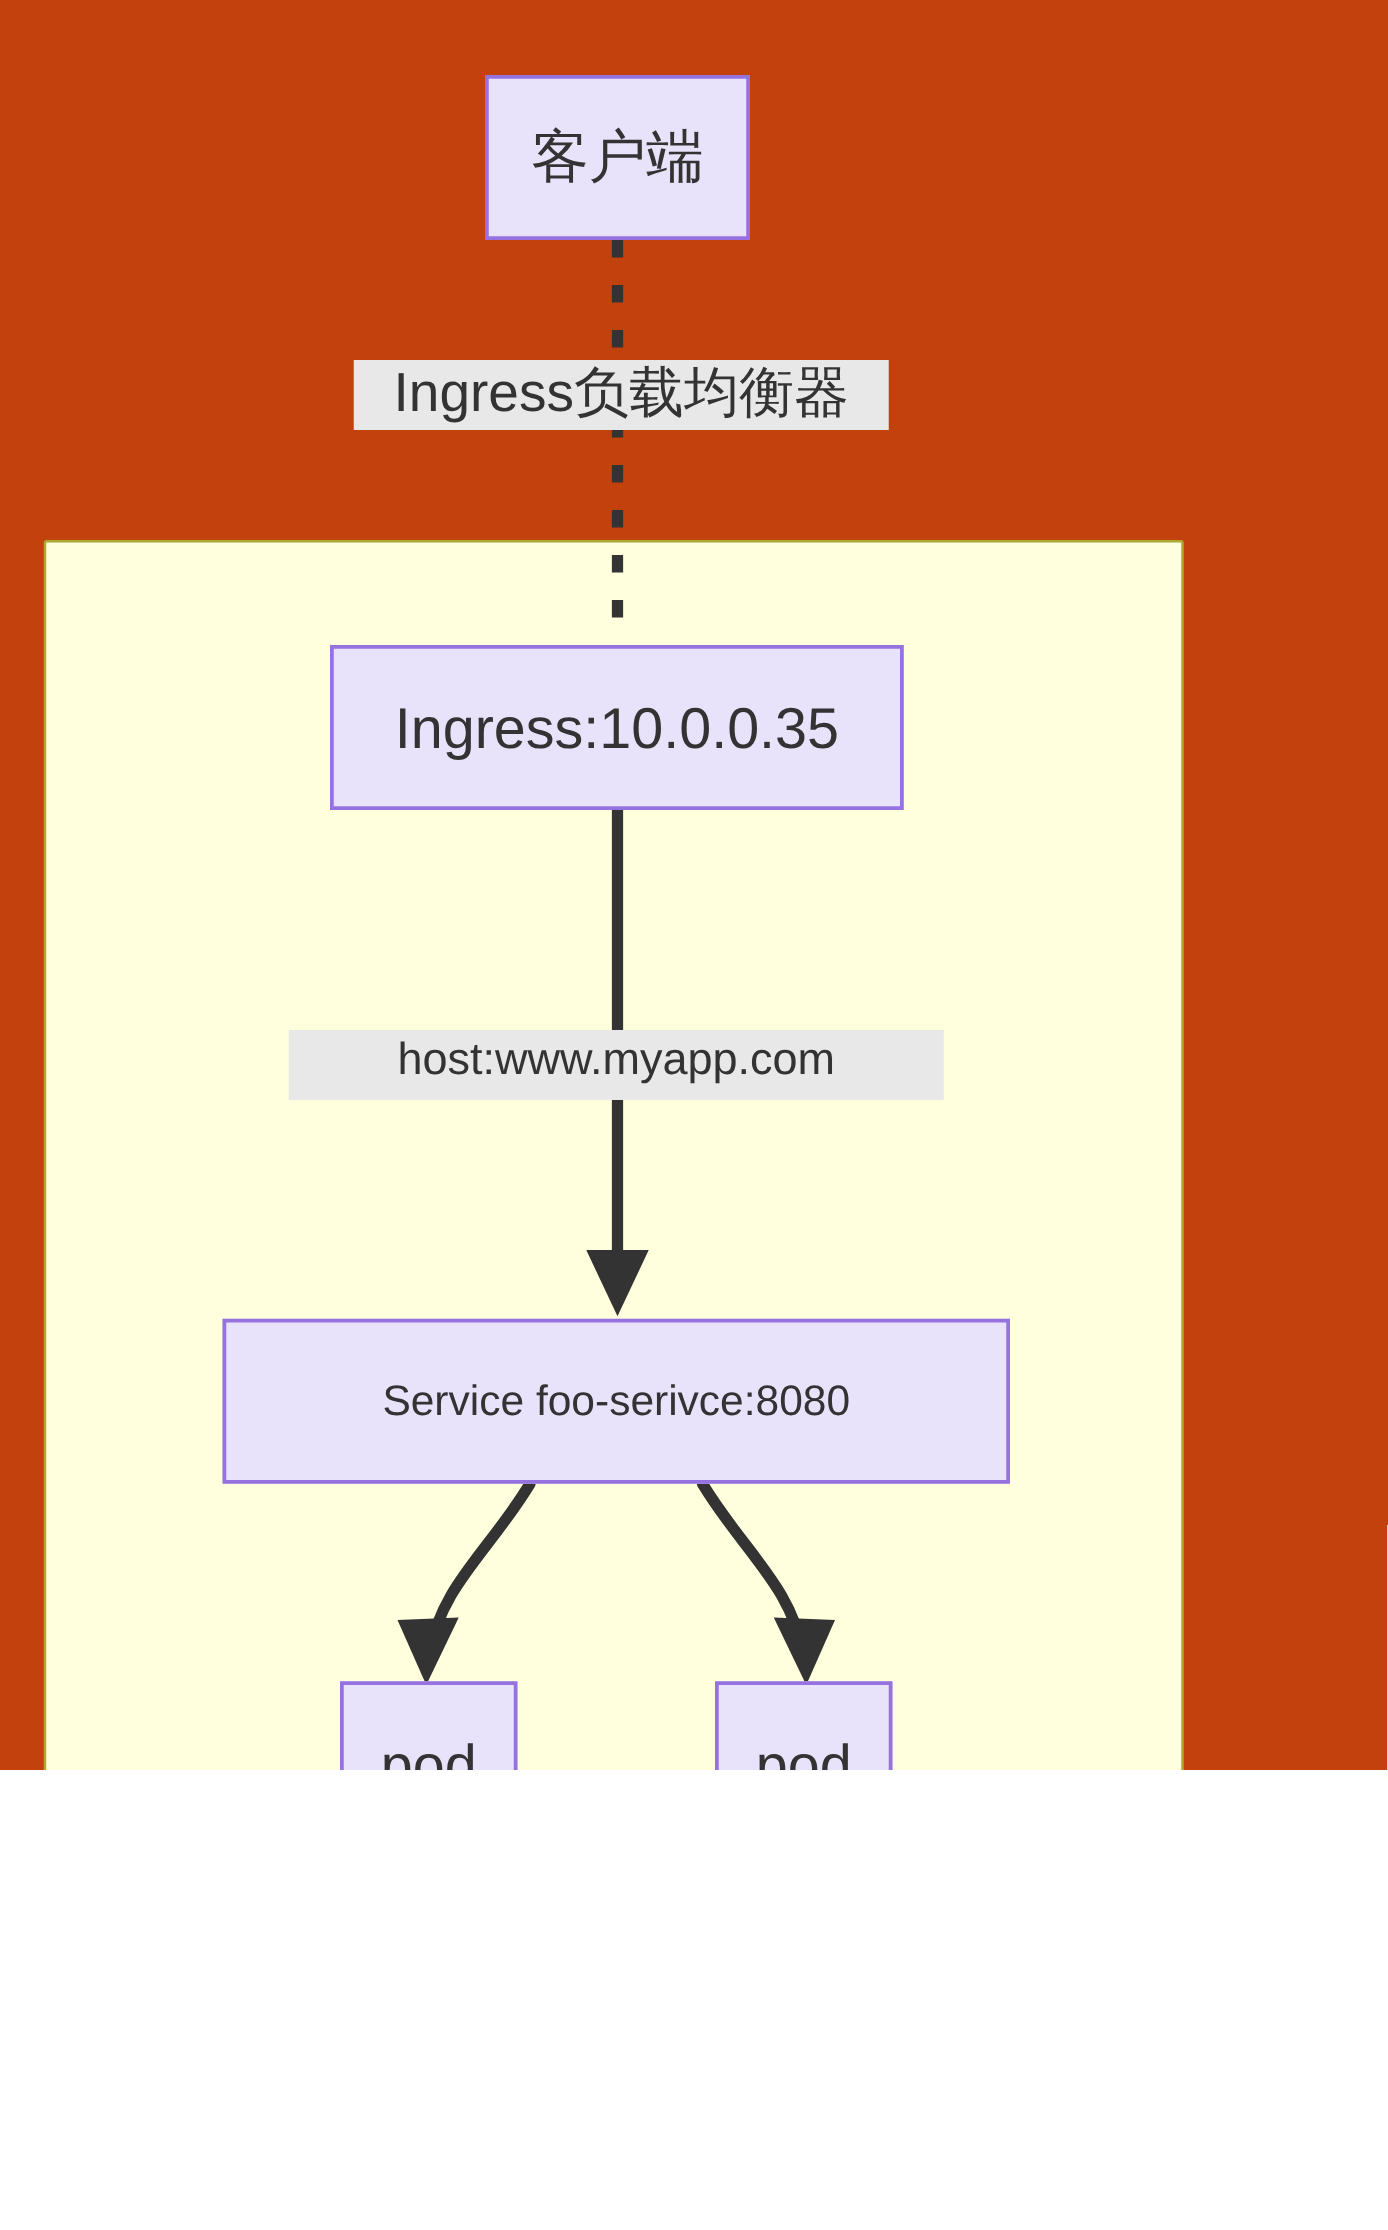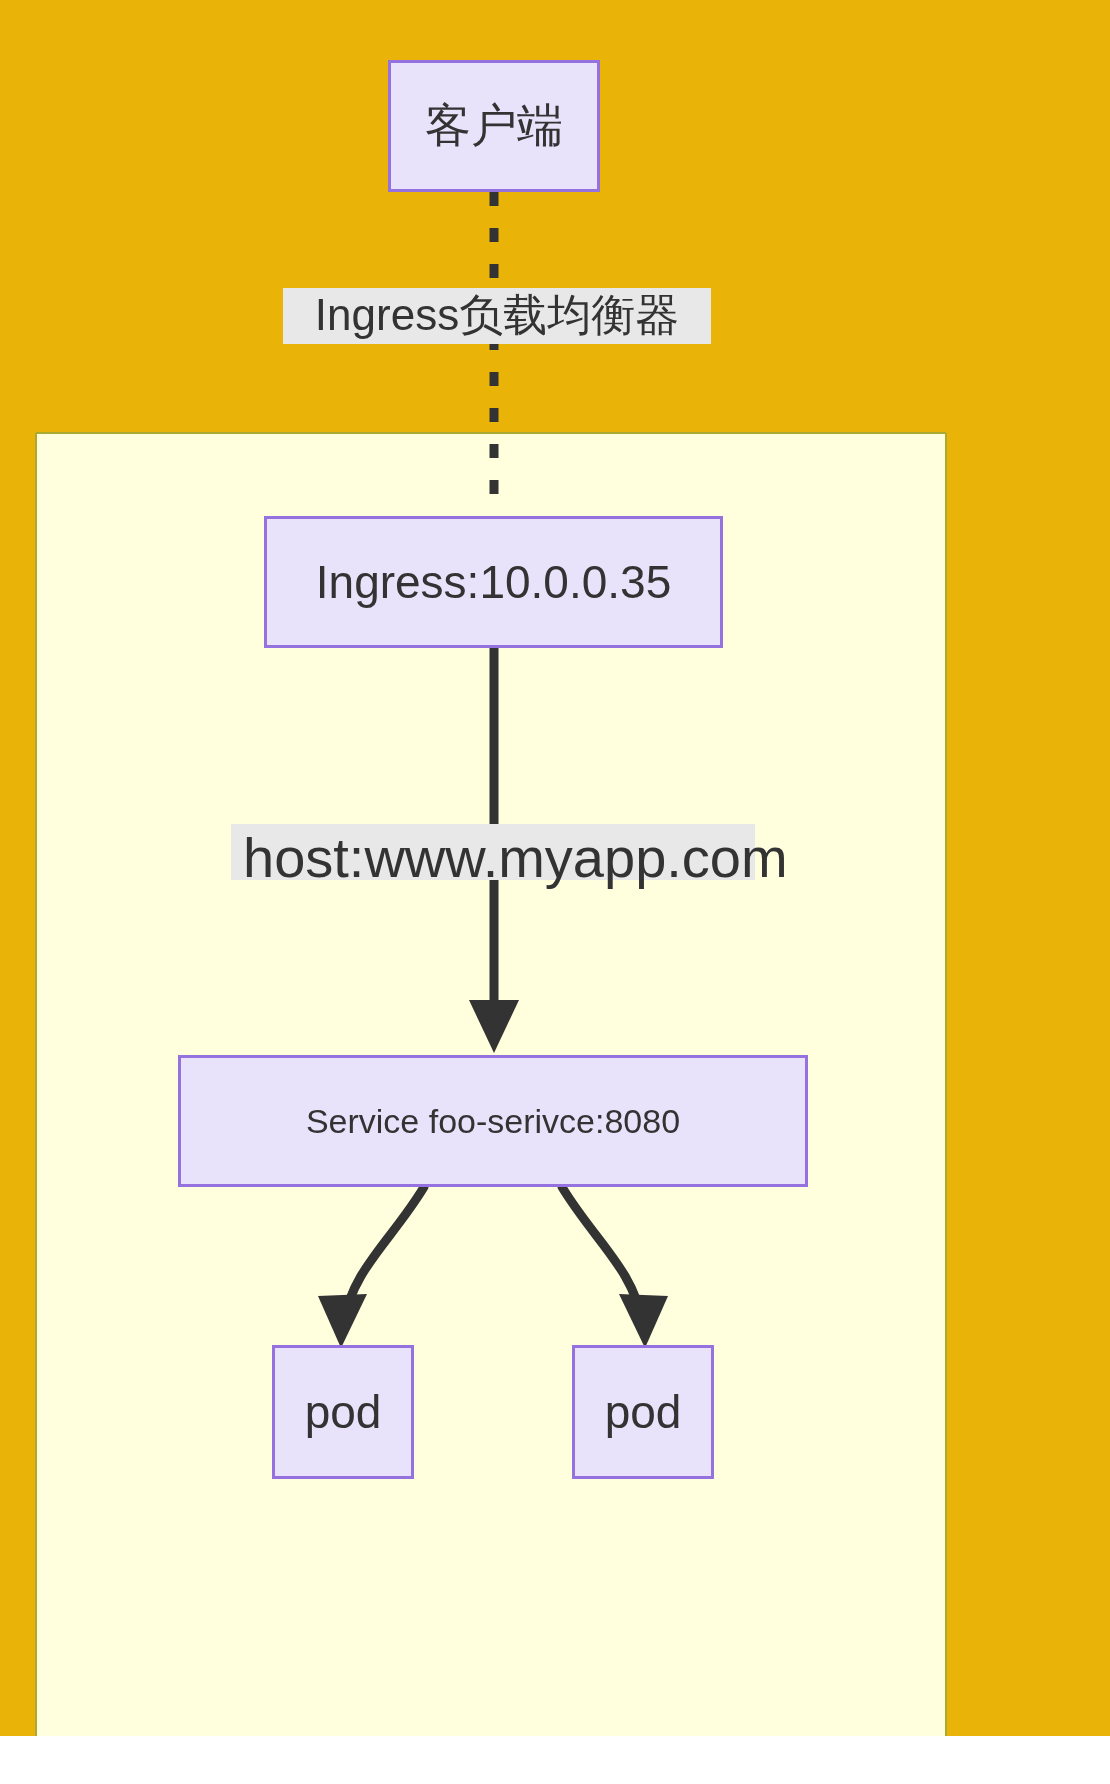--- a/index.html
+++ b/index.html
@@ -6,22 +6,22 @@
     margin: 0;
     padding: 0;
     background: #ffffff;
   }
   body {
     font-family: "Liberation Sans", "DejaVu Sans", sans-serif;
   }
   #stage {
     position: relative;
     width: 1110px;
-    height: 1736px;
-    background: #eab308;
+    height: 1416px;
+    background: #c2410c;
     overflow: hidden;
   }
   #diagram-svg {
     position: absolute;
     left: 0;
     top: 0;
     width: 1110px;
     height: 1784px;
   }
   .node-box {
@@ -34,42 +34,42 @@
     justify-content: center;
     color: #333333;
     white-space: nowrap;
   }
   .edge-label {
     position: absolute;
     background: #e8e8e8;
     color: #333333;
     white-space: nowrap;
     line-height: 1.15;
-    padding: 2px 12px;
+    padding: 2px 0;
     box-sizing: border-box;
     text-align: center;
   }
   .cluster-box {
     position: absolute;
     box-sizing: border-box;
     background: #ffffde;
     border: 2px solid #aaaa33;
     border-radius: 2px;
   }
 
   
   #client-node   { left: 388px; top: 60px;   width: 212px; height: 132px; font-size: 46px; }
   #cluster       { left: 35px;  top: 432px;  width: 912px; height: 1318px; }
   #ingress-node  { left: 264px; top: 516px;  width: 459px; height: 132px; font-size: 46px; align-items: center; }
   #service-node  { left: 178px; top: 1055px; width: 630px; height: 132px; font-size: 34px; }
   #pod-left      { left: 272px; top: 1345px; width: 142px; height: 134px; font-size: 46px; }
   #pod-right     { left: 572px; top: 1345px; width: 142px; height: 134px; font-size: 46px; }
 
   #label-ingress-lb { left: 283px; top: 288px;  width: 428px; height: 56px;  font-size: 44px; }
-  #label-host       { left: 231px; top: 824px;  width: 524px; height: 56px;  font-size: 56px; }
+  #label-host       { left: 231px; top: 824px;  width: 524px; height: 56px;  font-size: 36px; }
 </style>
 </head>
 <body>
 
 <div id="stage">
 
   <div class="cluster-box" id="cluster"></div>
 
   <svg id="diagram-svg" viewBox="0 0 1110 1784" xmlns="http://www.w3.org/2000/svg">
     <defs>

